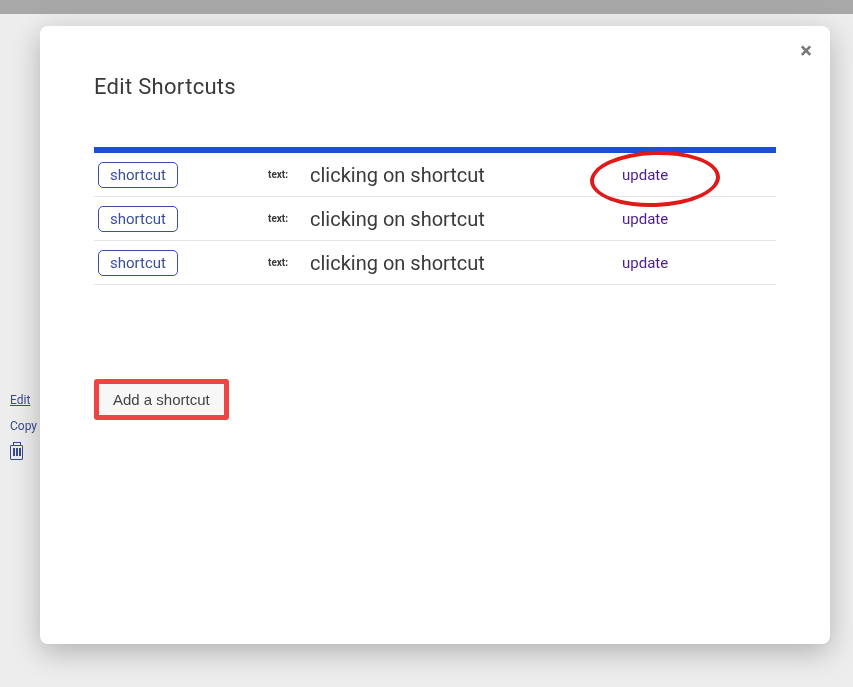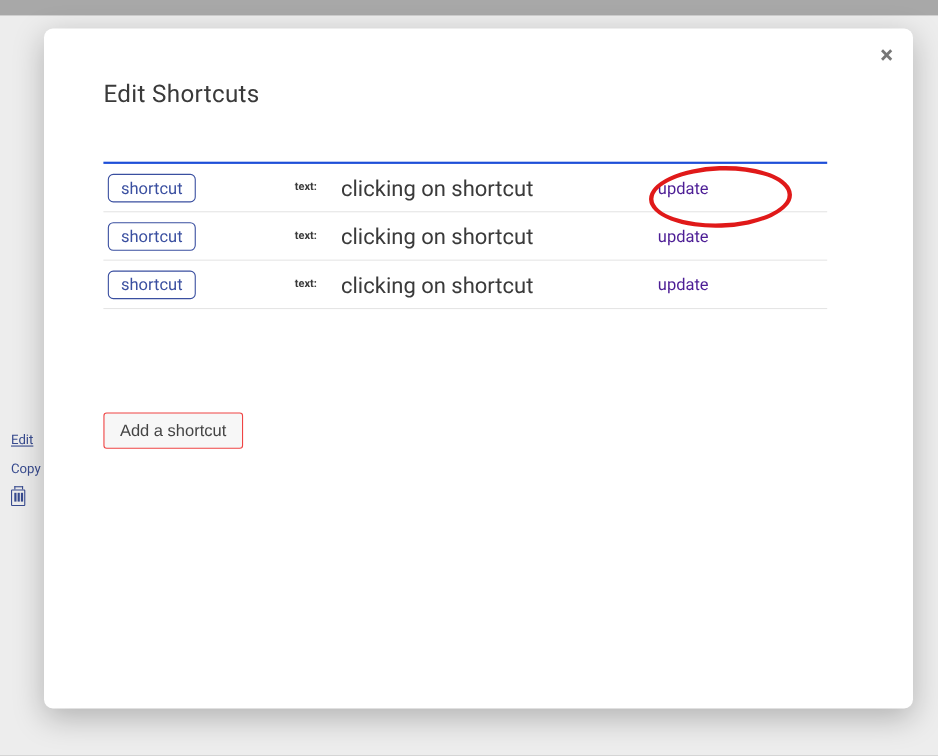--- a/index.html
+++ b/index.html
@@ -85,31 +85,31 @@
       position: absolute;
       right: 18px;
       top: 14px;
       font-size: 22px;
       color: #777;
       cursor: pointer;
       font-weight: bold;
       line-height: 1;
     }
     .modal-content {
-      padding: 48px 78px 0 54px;
+      padding: 48px 54px 0 54px;
     }
     .modal-title {
       font-size: 22px;
       font-weight: 400;
       color: #3a3a3a;
       margin-bottom: 48px;
       letter-spacing: 0.3px;
     }
     .shortcut-table {
-      border-top: 2px solid #1d4ed8;
+      border-top: 6px solid #1d4ed8;
     }
     .shortcut-row {
       display: flex;
       align-items: center;
       padding: 7px 4px;
       border-bottom: 1px solid #e5e5e5;
       min-height: 44px;
     }
     .shortcut-badge {
       border: 1.5px solid #3a4fa0;
@@ -139,21 +139,21 @@
       text-align: left;
       color: #4c1d95;
       font-size: 15px;
       cursor: pointer;
     }
     .add-shortcut-btn {
       margin-top: 94px;
       padding: 7px 14px;
       font-size: 15px;
       background: #f7f7f7;
-      border: 1px solid #ef4444;
+      border: 5px solid #ef4444;
       border-radius: 3px;
       color: #444;
       cursor: pointer;
     }
     .annotation-ellipse {
       position: absolute;
       left: 550px;
       top: 125px;
       width: 130px;
       height: 56px;

